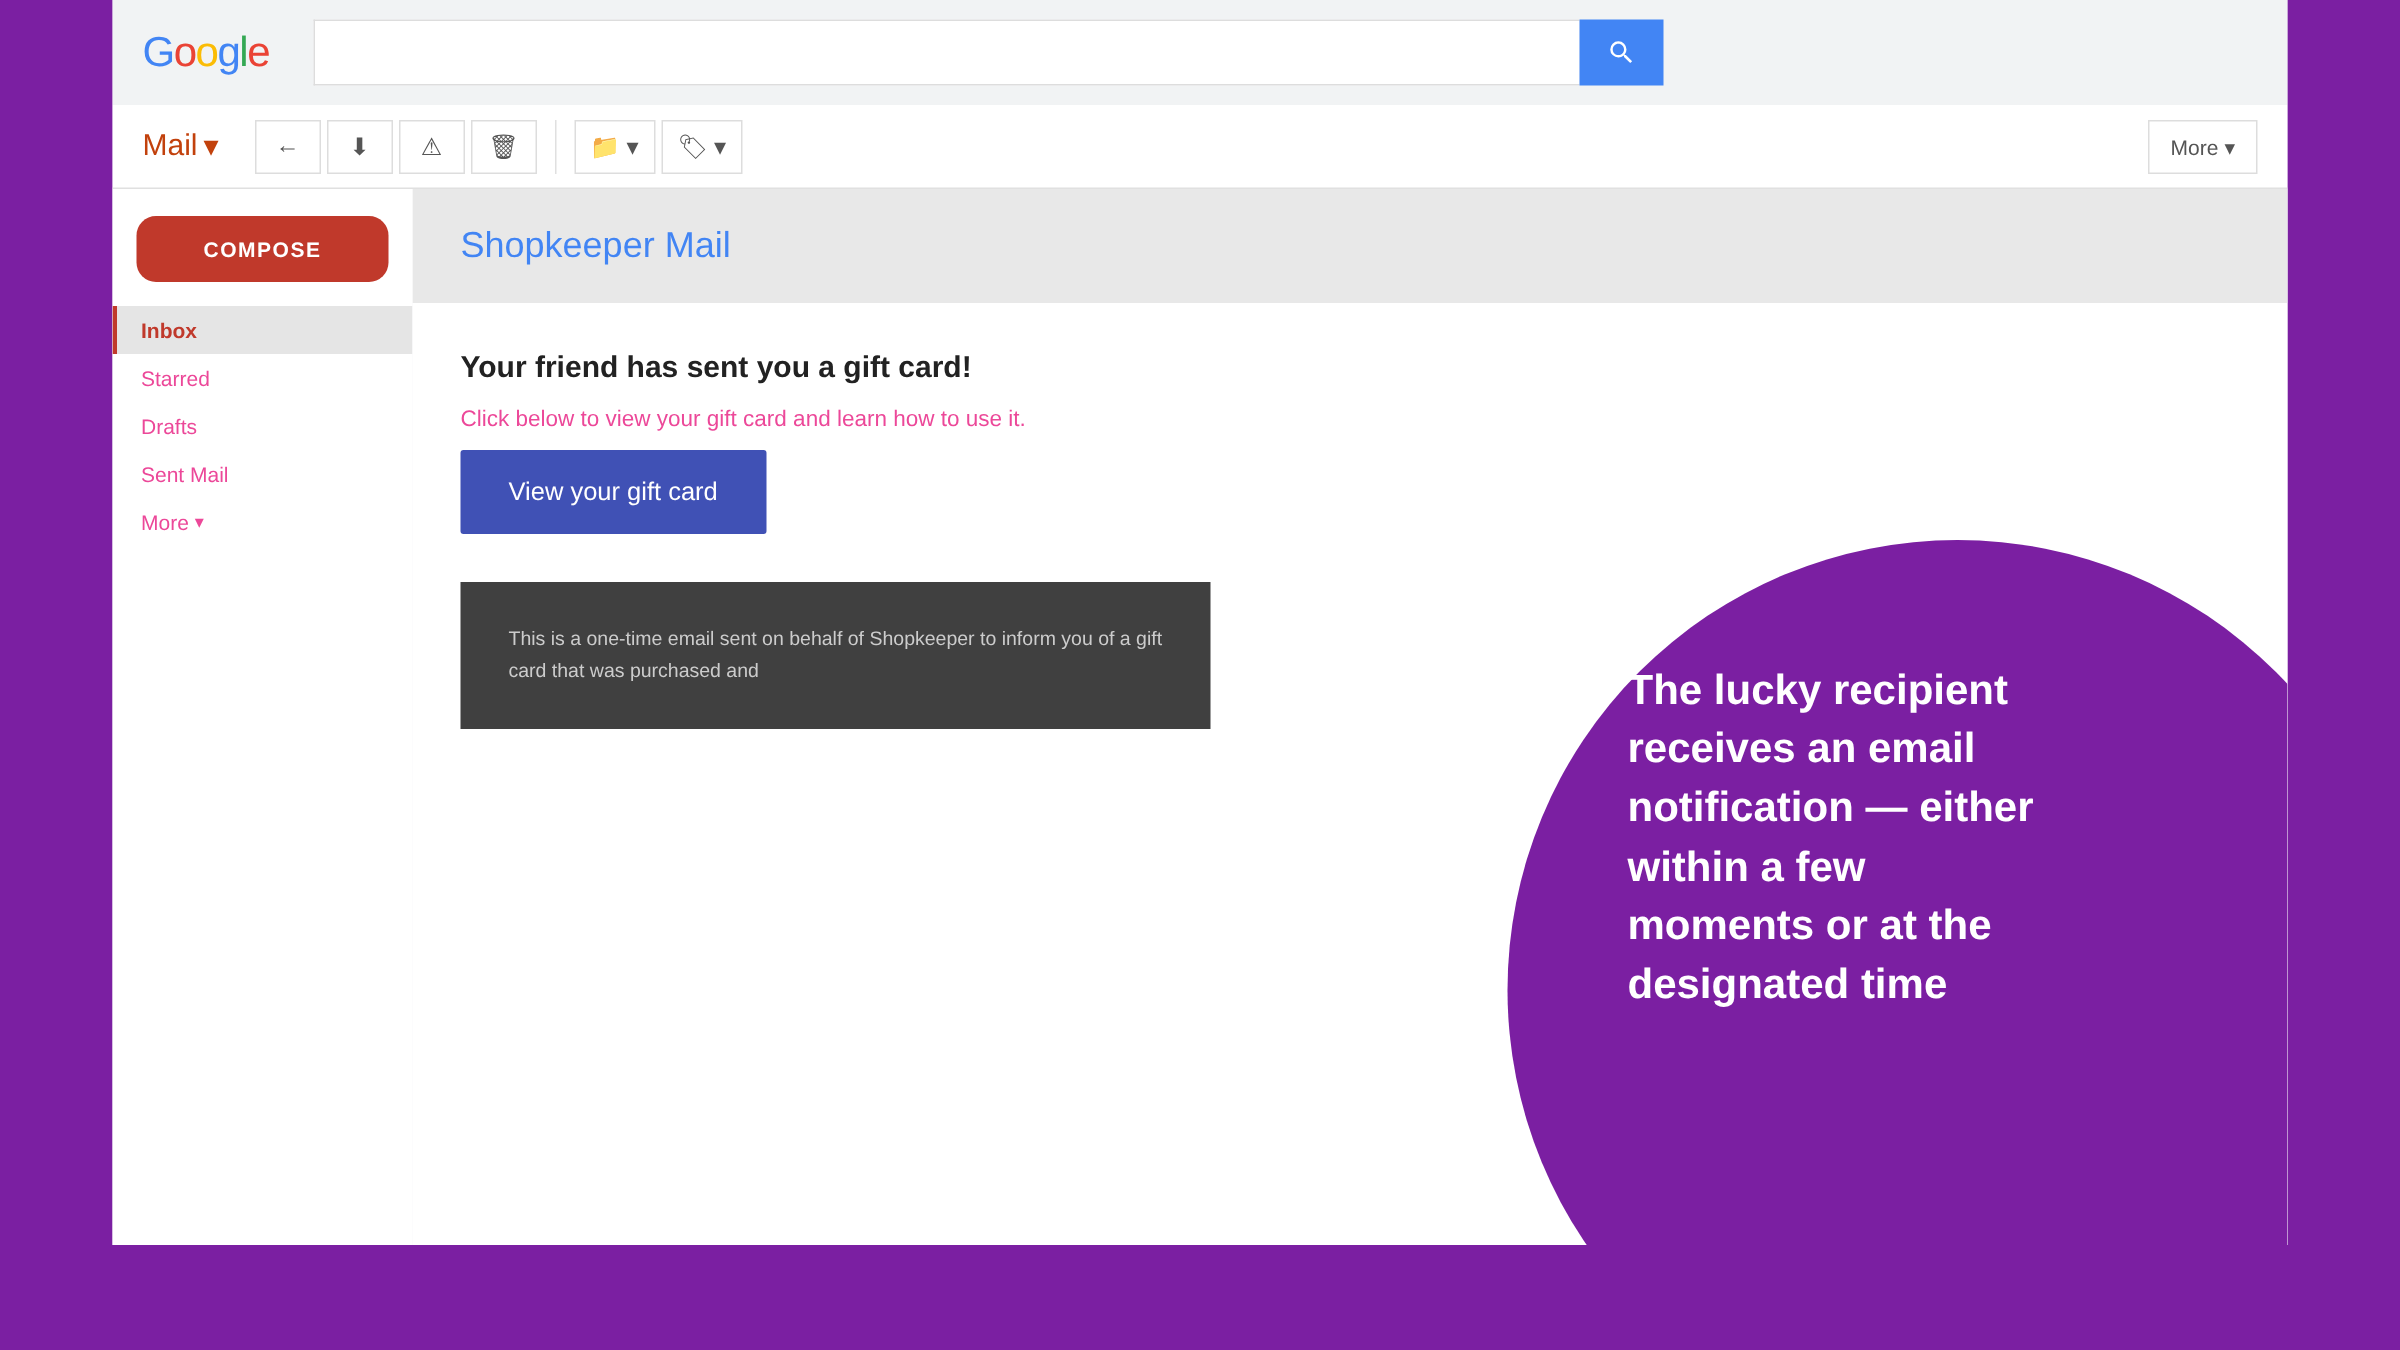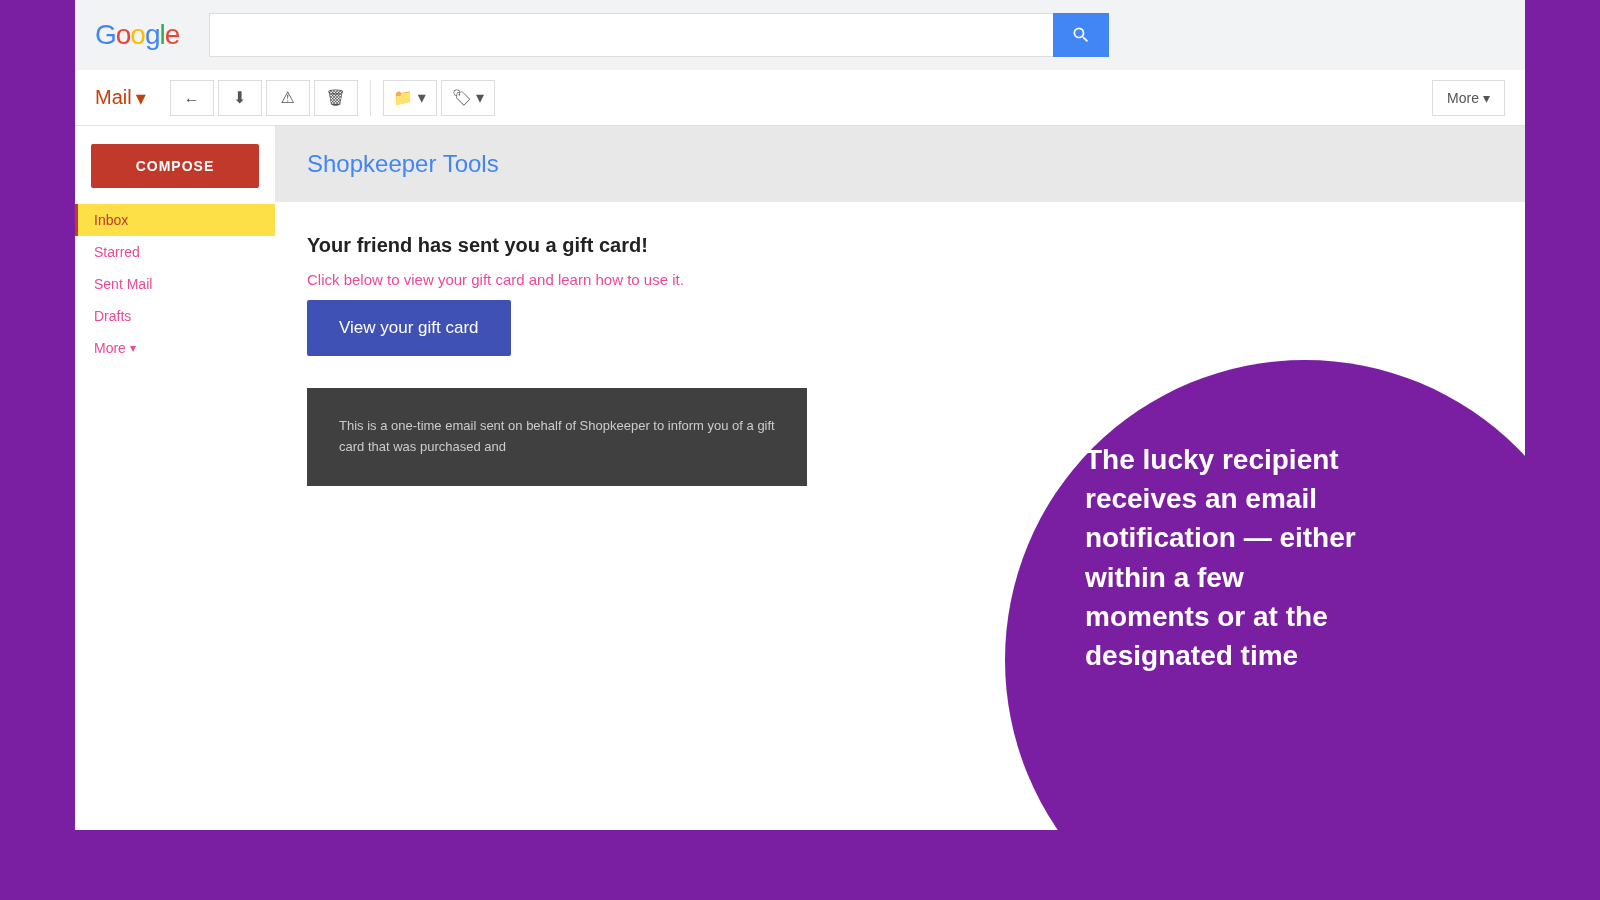--- a/index.html
+++ b/index.html
@@ -135,21 +135,21 @@
       width: 200px;
       background: white;
       padding: 10px 0;
       flex-shrink: 0;
     }
 
     .compose-btn {
       background: #c0392b;
       color: white;
       border: none;
-      border-radius: 2px;
+      border-radius: 13px;
       padding: 14px 28px;
       font-size: 14px;
       font-weight: bold;
       letter-spacing: 1px;
       cursor: pointer;
       margin: 8px 16px 16px 16px;
       display: block;
       width: calc(100% - 32px);
       text-align: center;
     }
@@ -161,22 +161,22 @@
       font-size: 14px;
       color: #ec4899;
       cursor: pointer;
       border-left: 3px solid transparent;
       position: relative;
     }
 
     .nav-item.active {
       color: #c0392b;
       border-left: 3px solid #c0392b;
-      font-weight: normal;
-      background: #fde047;
+      font-weight: bold;
+      background: #e5e5e5;
     }
 
     
     .email-content {
       flex: 1;
       background: white;
       margin: 0;
       overflow: hidden;
       position: relative;
     }
@@ -358,34 +358,34 @@
     <div class="sidebar">
       <button class="compose-btn">COMPOSE</button>
 
       <div class="nav-item active">
         <span>Inbox</span>
       </div>
       <div class="nav-item">
         <span>Starred</span>
       </div>
       <div class="nav-item">
+        <span>Drafts</span>
+      </div>
+      <div class="nav-item">
         <span>Sent Mail</span>
-      </div>
-      <div class="nav-item">
-        <span>Drafts</span>
       </div>
       <div class="nav-item">
         <span>More</span>
         <span style="margin-left:4px;font-size:12px;">▾</span>
       </div>
     </div>
 
     <div class="email-content">
       <div class="email-header-bar">
-        <div class="email-sender">Shopkeeper Tools</div>
+        <div class="email-sender">Shopkeeper Mail</div>
       </div>
 
       <div class="email-body">
         <div class="email-title">Your friend has sent you a gift card!</div>
         <div class="email-subtitle">Click below to view your gift card and learn how to use it.</div>
         <button class="view-gift-btn">View your gift card</button>
 
         <div class="email-footer">
           <span>This is a one-time email sent on behalf of Shopkeeper to inform you of a gift card that was purchased and</span>
         </div>

